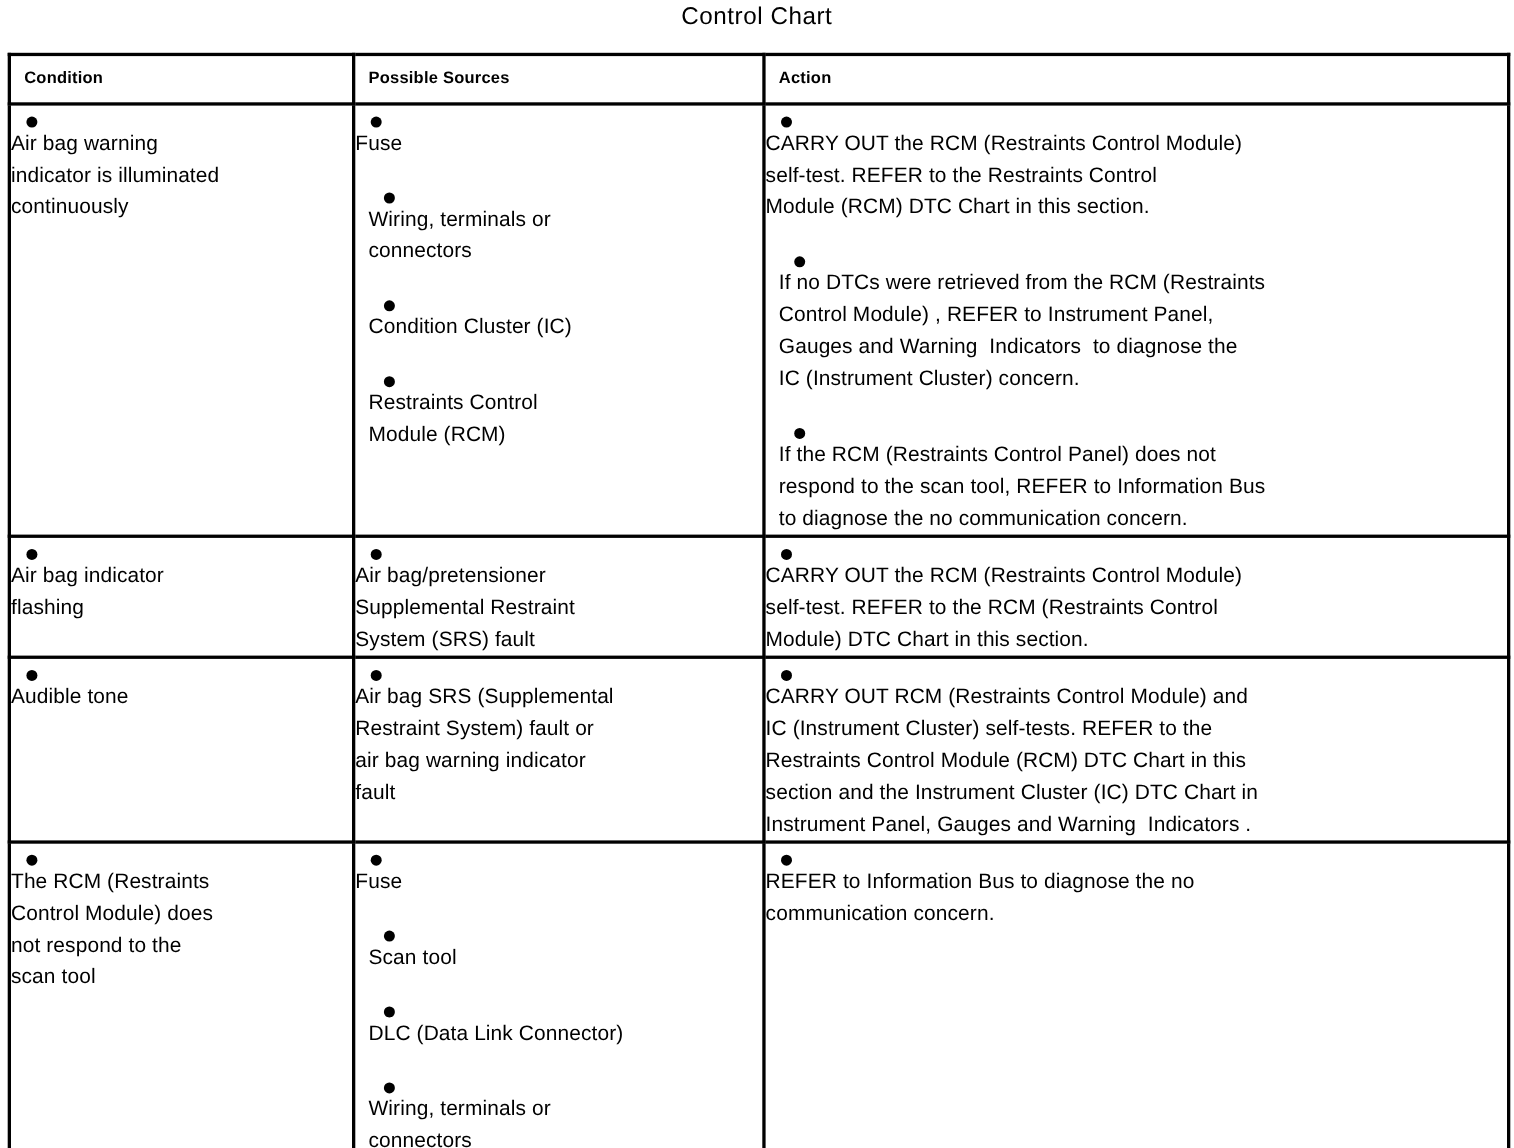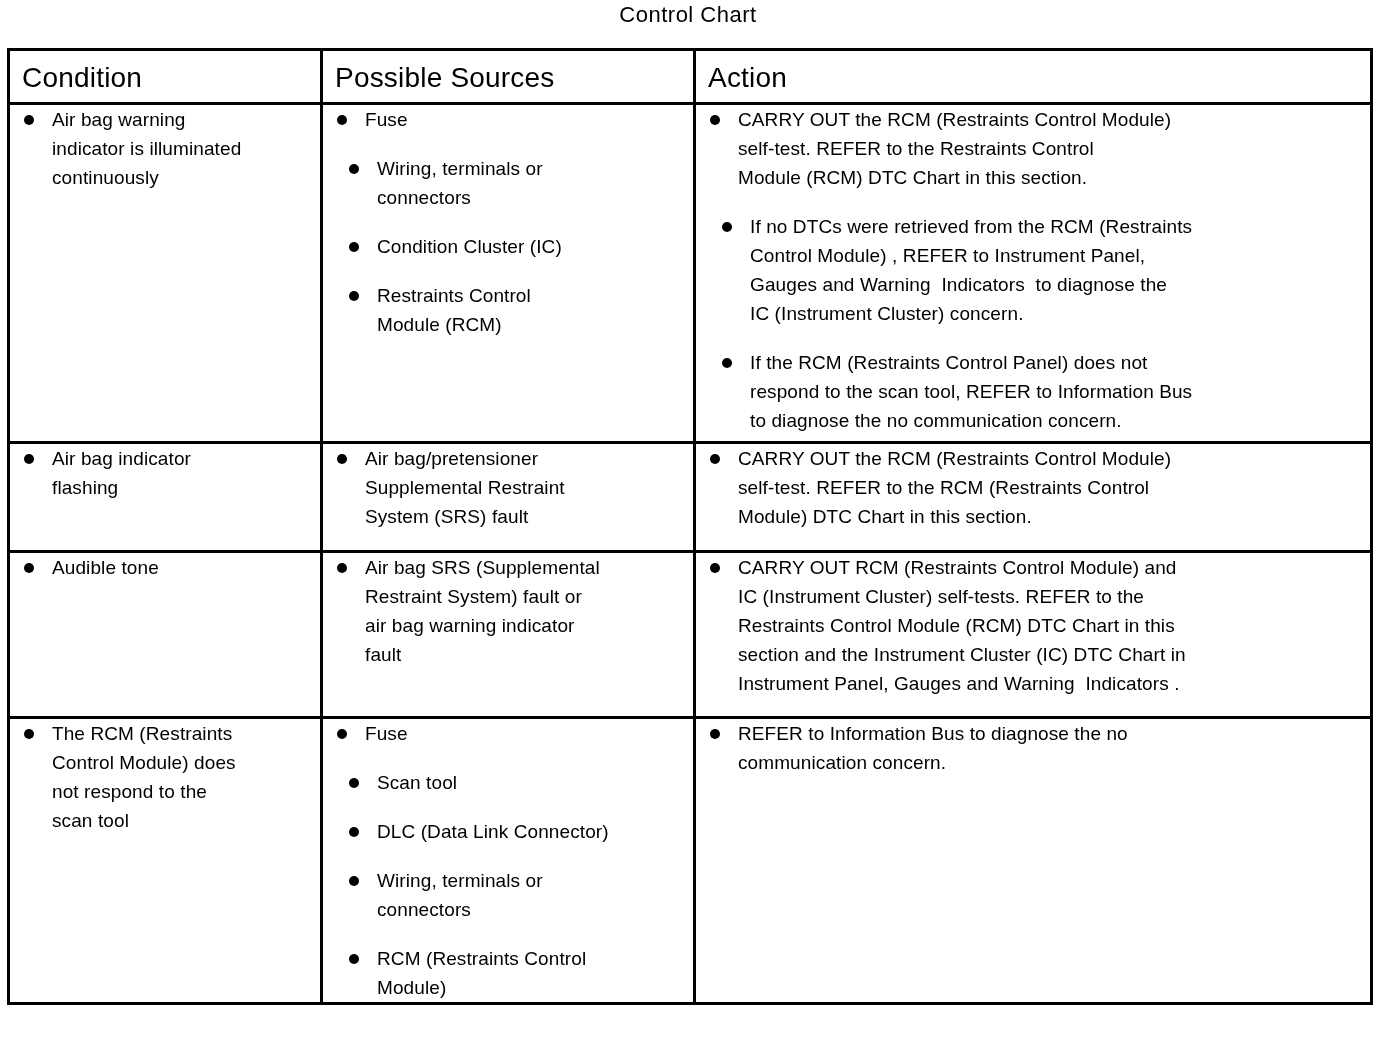--- a/index.html
+++ b/index.html
@@ -36,28 +36,28 @@
   table.symptom col.c1 { width: 313px; }
   table.symptom col.c2 { width: 373px; }
   table.symptom col.c3 { width: 677px; }
   table.symptom th, table.symptom td {
     border: 3px solid #000000;
     vertical-align: top;
     padding: 0;
   }
   table.symptom th {
     text-align: left;
-    font-size: 28px;
-    font-weight: 400;
+    font-size: 15px;
+    font-weight: 700;
     padding: 11px 4px 8px 12px;
     letter-spacing: 0.2px;
     margin-left: 14px;
   }
   td.cell { padding: 6px 6px 6px 12px; }
-  .item { display: flex; }
+  .item { display: flex; flex-direction: column; }
   .item + .item { margin-top: 20px; margin-left: 12px; }
   .dot {
     flex: 0 0 10px;
     width: 10px;
     height: 10px;
     border-radius: 50%;
     background: #000000;
     margin: 10px 18px 0 14px;
   }
   .txt {

